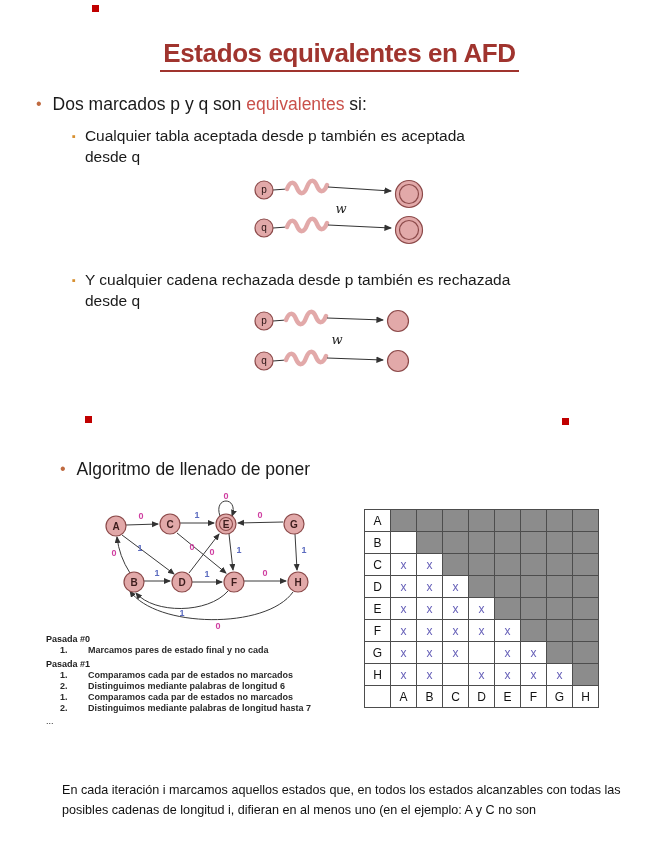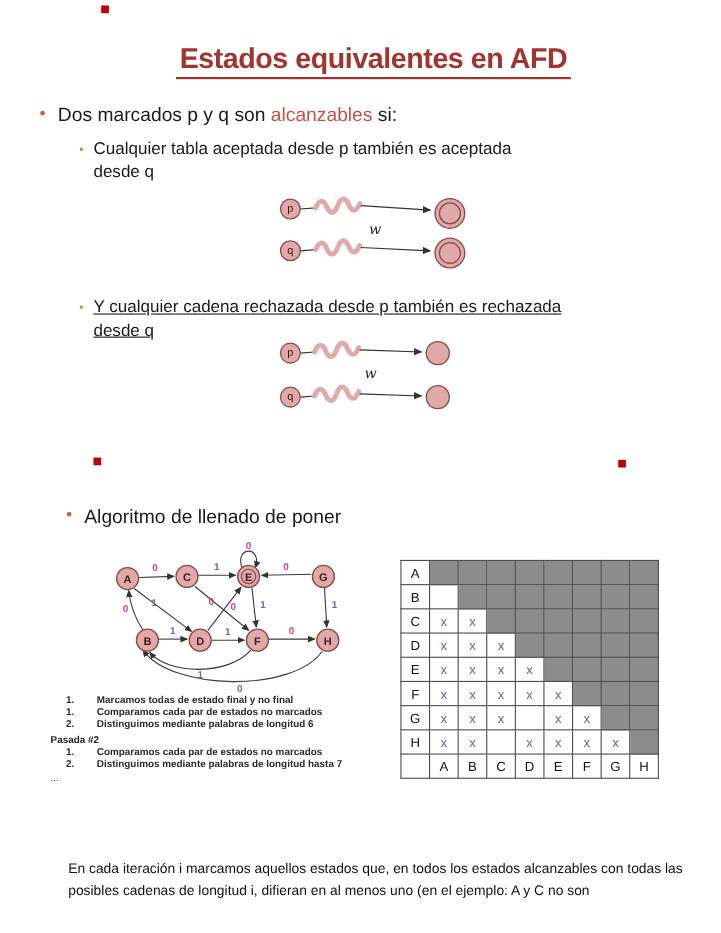--- a/index.html
+++ b/index.html
@@ -17,21 +17,21 @@
 
   .bullet-row { position:absolute; display:flex; align-items:flex-start; color:var(--text-dark); }
   .dot { color:var(--bullet-orange); font-size:16px; line-height:1.35; margin-right:11px; }
   .b-text { font-size:17.5px; line-height:1.3; }
   .hl { color:var(--highlight-red); }
 
   .sub-row { position:absolute; display:flex; align-items:flex-start; }
   .sq { color:var(--subbullet-orange); font-size:11px; line-height:1.85; margin-right:9px; }
   .sub-text { font-size:15.5px; line-height:1.34; color:var(--text-dark); }
   .w400 { max-width:402px; }
-  .w436 { max-width:438px;text-decoration:underline; }
+  .w436 { max-width:438px; }
 
   svg { position:absolute; overflow:visible; }
   .state { fill:var(--state-pink); stroke:var(--state-border); stroke-width:1.2; }
   .state-label { font-size:10px; font-weight:bold; fill:#3d1d1d; text-anchor:middle; }
   .edge { fill:none; stroke:#3a3a3a; stroke-width:1; }
   .elm { fill:var(--label-magenta); font-size:9px; font-weight:bold; text-anchor:middle; }
   .elb { fill:var(--label-blue); font-size:9px; font-weight:bold; text-anchor:middle; }
   .conn { stroke:#333; stroke-width:1.1; fill:none; }
   .squig { fill:none; stroke:var(--state-pink); stroke-width:4.5; stroke-linecap:round; }
   .wlbl { font-family:"DejaVu Serif", serif; font-style:italic; font-size:13px; fill:#222; text-anchor:middle; }
@@ -58,21 +58,21 @@
 <div class="page">
 
   <div class="deco" style="left:92px; top:5px;"></div>
 
   <div class="slide-title" style="top:38px;">
     <span>Estados equivalentes en AFD</span>
   </div>
 
   <div class="bullet-row" style="left:36px; top:93px;">
     <span class="dot">•</span>
-    <span class="b-text"><span>Dos marcados p y q son </span><span class="hl">alcanzables</span><span> si:</span></span>
+    <span class="b-text"><span>Dos marcados p y q son </span><span class="hl">equivalentes</span><span> si:</span></span>
   </div>
 
   <div class="sub-row" style="left:72px; top:126px;">
     <span class="sq">▪</span>
     <span class="sub-text w400">Cualquier tabla aceptada desde p también es aceptada desde q</span>
   </div>
 
   <svg style="left:240px; top:166px;" width="210" height="95" viewBox="0 0 210 95">
     <defs>
       <marker id="arwB" markerWidth="7" markerHeight="7" refX="6" refY="3" orient="auto">
@@ -307,33 +307,34 @@
           <td class="lbl">D</td>
           <td class="lbl">E</td>
           <td class="lbl">F</td>
           <td class="lbl">G</td>
           <td class="lbl">H</td>
         </tr>
       </tbody>
   </table>
 
   <div class="passes" style="left:46px; top:631px;">
+    <div class="pass-header">Pasada #0</div>
     <div class="pass-item">
       <span class="pass-num">1.</span>
-      <span>Marcamos todas de estado final y no final</span>
-    </div>
+      <span>Marcamos pares de estado final y no cada</span>
+    </div>
+    <div class="pass-header">Pasada #1</div>
     <div class="pass-item">
       <span class="pass-num">1.</span>
       <span>Comparamos cada par de estados no marcados</span>
     </div>
     <div class="pass-item">
       <span class="pass-num">2.</span>
       <span>Distinguimos mediante palabras de longitud 6</span>
     </div>
-    <div class="pass-header">Pasada #2</div>
     <div class="pass-item">
       <span class="pass-num">1.</span>
       <span>Comparamos cada par de estados no marcados</span>
     </div>
     <div class="pass-item">
       <span class="pass-num">2.</span>
       <span>Distinguimos mediante palabras de longitud hasta 7</span>
     </div>
     <div class="pass-dots">...</div>
   </div>

